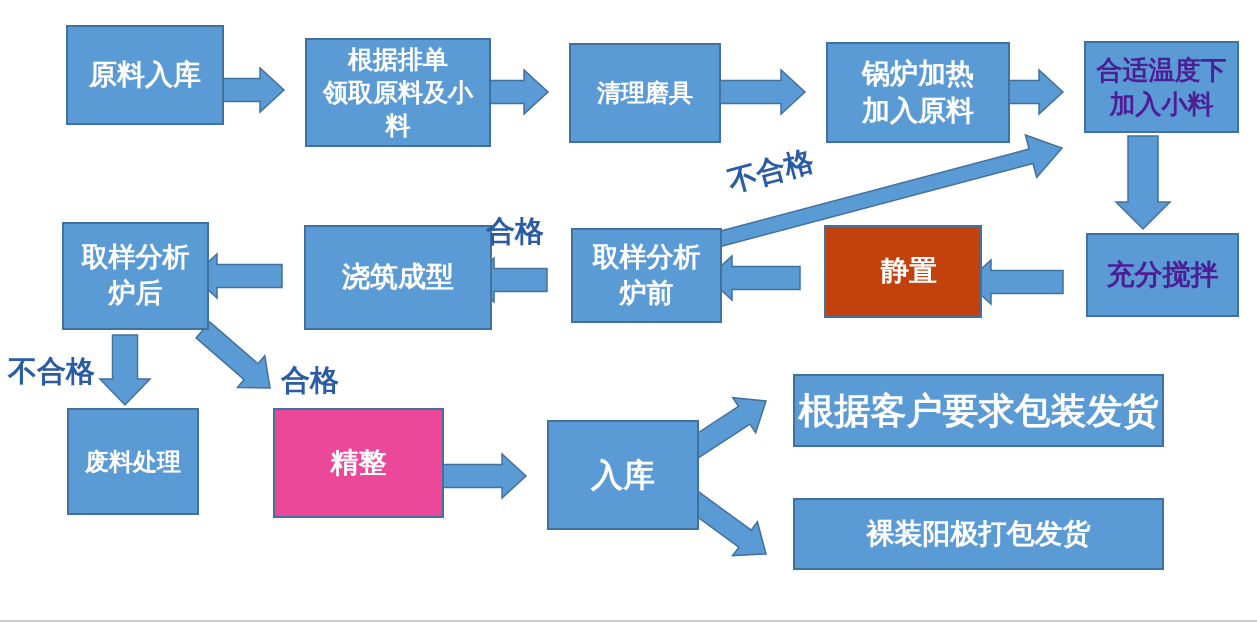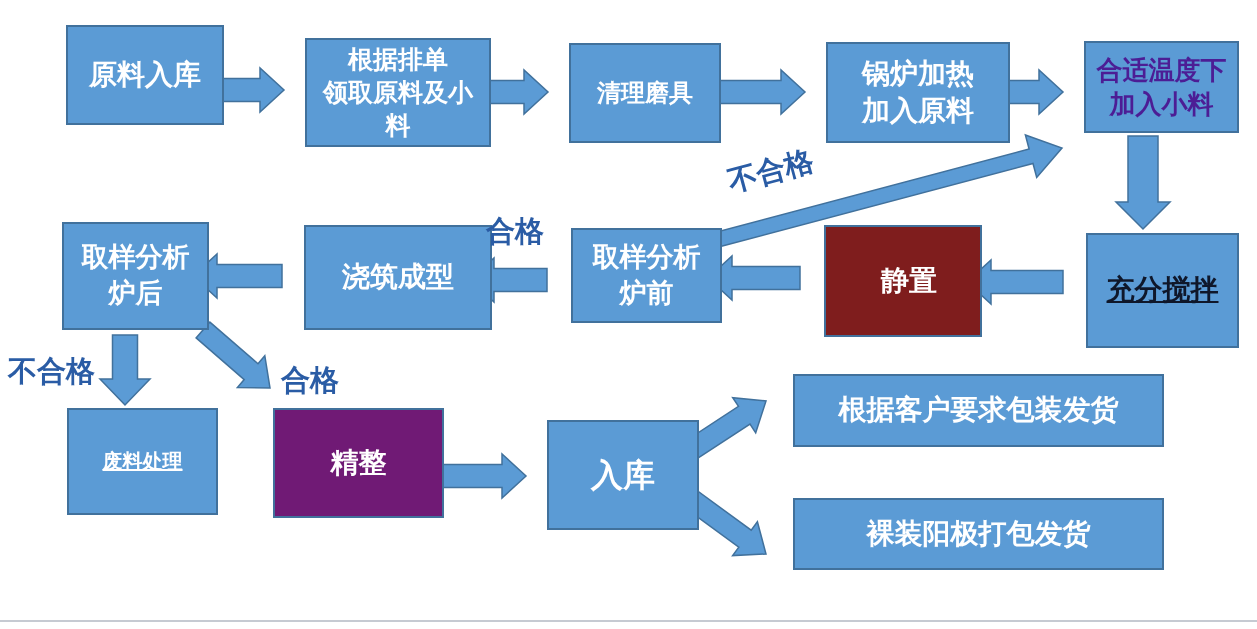--- a/index.html
+++ b/index.html
@@ -55,31 +55,31 @@
   <div id="nodes-layer">
       <div class="node" style="left: 47px; top: 25px; width: 158px; height: 100px; font-size: 28px; background: rgb(91, 155, 213); border: 2px solid rgb(65, 113, 156); color: rgb(255, 255, 255);">原料入库</div>
       <div class="node" style="left: 286px; top: 38px; width: 186px; height: 109px; font-size: 25px; background: rgb(91, 155, 213); border: 2px solid rgb(65, 113, 156); color: rgb(255, 255, 255);">根据排单
 领取原料及小
 料</div>
       <div class="node" style="left: 550px; top: 43px; width: 152px; height: 100px; font-size: 24px; background: rgb(91, 155, 213); border: 2px solid rgb(65, 113, 156); color: rgb(255, 255, 255);">清理磨具</div>
       <div class="node" style="left: 807px; top: 42px; width: 184px; height: 101px; font-size: 28px; background: rgb(91, 155, 213); border: 2px solid rgb(65, 113, 156); color: rgb(255, 255, 255);">锅炉加热
 加入原料</div>
       <div class="node" style="left: 1065px; top: 41px; width: 155px; height: 92px; font-size: 26px; background: rgb(91, 155, 213); border: 2px solid rgb(65, 113, 156); color: #4c1d95;">合适温度下
 加入小料</div>
-      <div class="node" style="left: 1067px; top: 233px; width: 153px; height: 115px; font-size: 28px; background: rgb(91, 155, 213); border: 2px solid rgb(65, 113, 156); color: #0f172a; text-decoration: underline;">充分搅拌</div>
-      <div class="node" style="left: 805px; top: 225px; width: 158px; height: 112px; font-size: 28px; background: #7f1d1d; border: 2px solid rgb(65, 113, 156); color: rgb(255, 255, 255); padding-left: 12px;">静置</div>
+      <div class="node" style="left: 1067px; top: 233px; width: 153px; height: 84px; font-size: 28px; background: rgb(91, 155, 213); border: 2px solid rgb(65, 113, 156); color: #4c1d95;">充分搅拌</div>
+      <div class="node" style="left: 805px; top: 225px; width: 158px; height: 93px; font-size: 28px; background: #c2410c; border: 2px solid rgb(65, 113, 156); color: rgb(255, 255, 255); padding-left: 12px;">静置</div>
       <div class="node" style="left: 552px; top: 228px; width: 151px; height: 95px; font-size: 27px; background: rgb(91, 155, 213); border: 2px solid rgb(65, 113, 156); color: rgb(255, 255, 255);">取样分析
 炉前</div>
       <div class="node" style="left: 285px; top: 225px; width: 188px; height: 105px; font-size: 28px; background: rgb(91, 155, 213); border: 2px solid rgb(65, 113, 156); color: rgb(255, 255, 255);">浇筑成型</div>
       <div class="node" style="left: 43px; top: 222px; width: 147px; height: 108px; font-size: 27px; background: rgb(91, 155, 213); border: 2px solid rgb(65, 113, 156); color: rgb(255, 255, 255);">取样分析
 炉后</div>
-      <div class="node" style="left: 48px; top: 408px; width: 151px; height: 107px; font-size: 20px; background: rgb(91, 155, 213); border: 2px solid rgb(65, 113, 156); color: rgb(255, 255, 255); text-decoration: underline;">废料处理</div>
-      <div class="node" style="left: 254px; top: 408px; width: 171px; height: 110px; font-size: 28px; background: #701a75; border: 2px solid rgb(65, 113, 156); color: rgb(255, 255, 255);">精整</div>
+      <div class="node" style="left: 48px; top: 408px; width: 132px; height: 107px; font-size: 24px; background: rgb(91, 155, 213); border: 2px solid rgb(65, 113, 156); color: rgb(255, 255, 255);">废料处理</div>
+      <div class="node" style="left: 254px; top: 408px; width: 171px; height: 110px; font-size: 28px; background: #ec4899; border: 2px solid rgb(65, 113, 156); color: rgb(255, 255, 255);">精整</div>
       <div class="node" style="left: 528px; top: 420px; width: 152px; height: 110px; font-size: 32px; background: rgb(91, 155, 213); border: 2px solid rgb(65, 113, 156); color: rgb(255, 255, 255);">入库</div>
-      <div class="node" style="left: 774px; top: 374px; width: 371px; height: 73px; font-size: 28px; background: rgb(91, 155, 213); border: 2px solid rgb(65, 113, 156); color: rgb(255, 255, 255);">根据客户要求包装发货</div>
+      <div class="node" style="left: 774px; top: 374px; width: 371px; height: 73px; font-size: 36px; background: rgb(91, 155, 213); border: 2px solid rgb(65, 113, 156); color: rgb(255, 255, 255);">根据客户要求包装发货</div>
       <div class="node" style="left: 774px; top: 498px; width: 371px; height: 72px; font-size: 28px; background: rgb(91, 155, 213); border: 2px solid rgb(65, 113, 156); color: rgb(255, 255, 255);">裸装阳极打包发货</div>
     </div>
   <div id="labels-layer">
       <div class="flow-label" style="left: 486px; top: 212px; font-size: 29px; color: rgb(42, 92, 165);">合格</div>
       <div class="flow-label" style="left: 729px; top: 163px; font-size: 29px; color: rgb(42, 92, 165); transform: rotate(-15deg); transform-origin: left center;">不合格</div>
       <div class="flow-label" style="left: 8px; top: 352px; font-size: 29px; color: rgb(42, 92, 165);">不合格</div>
       <div class="flow-label" style="left: 281px; top: 361px; font-size: 29px; color: rgb(42, 92, 165);">合格</div>
     </div>
   <div id="bottom-divider" style="background: rgb(198, 202, 210);"></div>
 </div>

